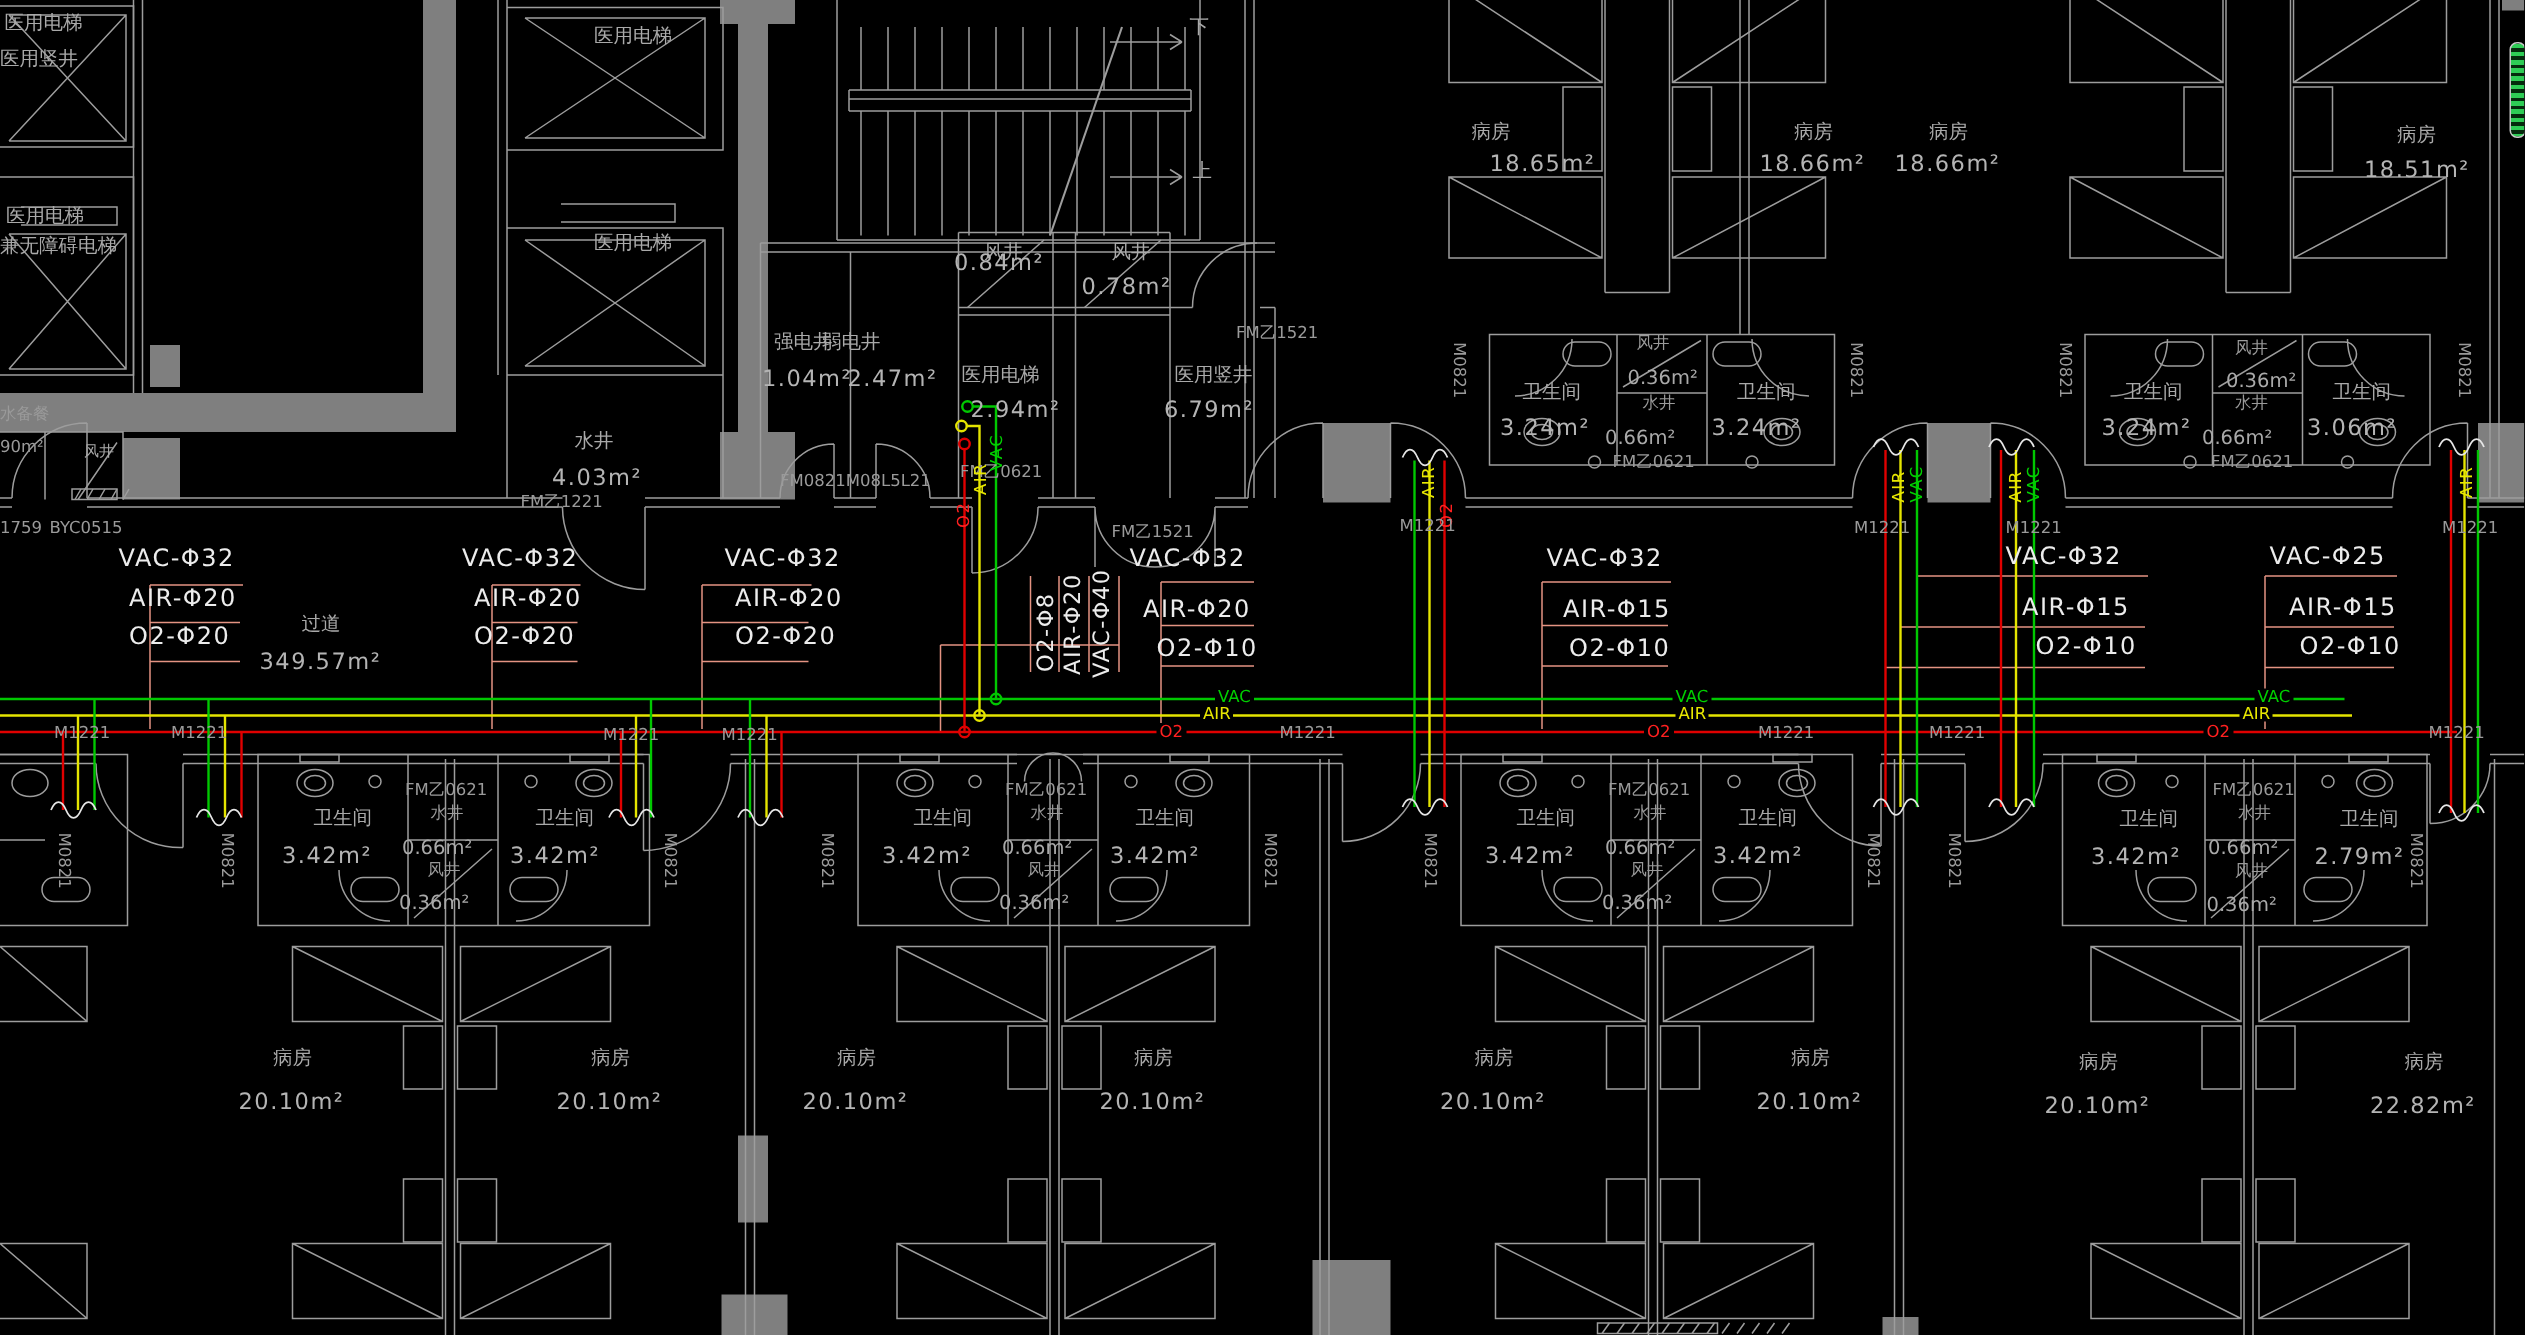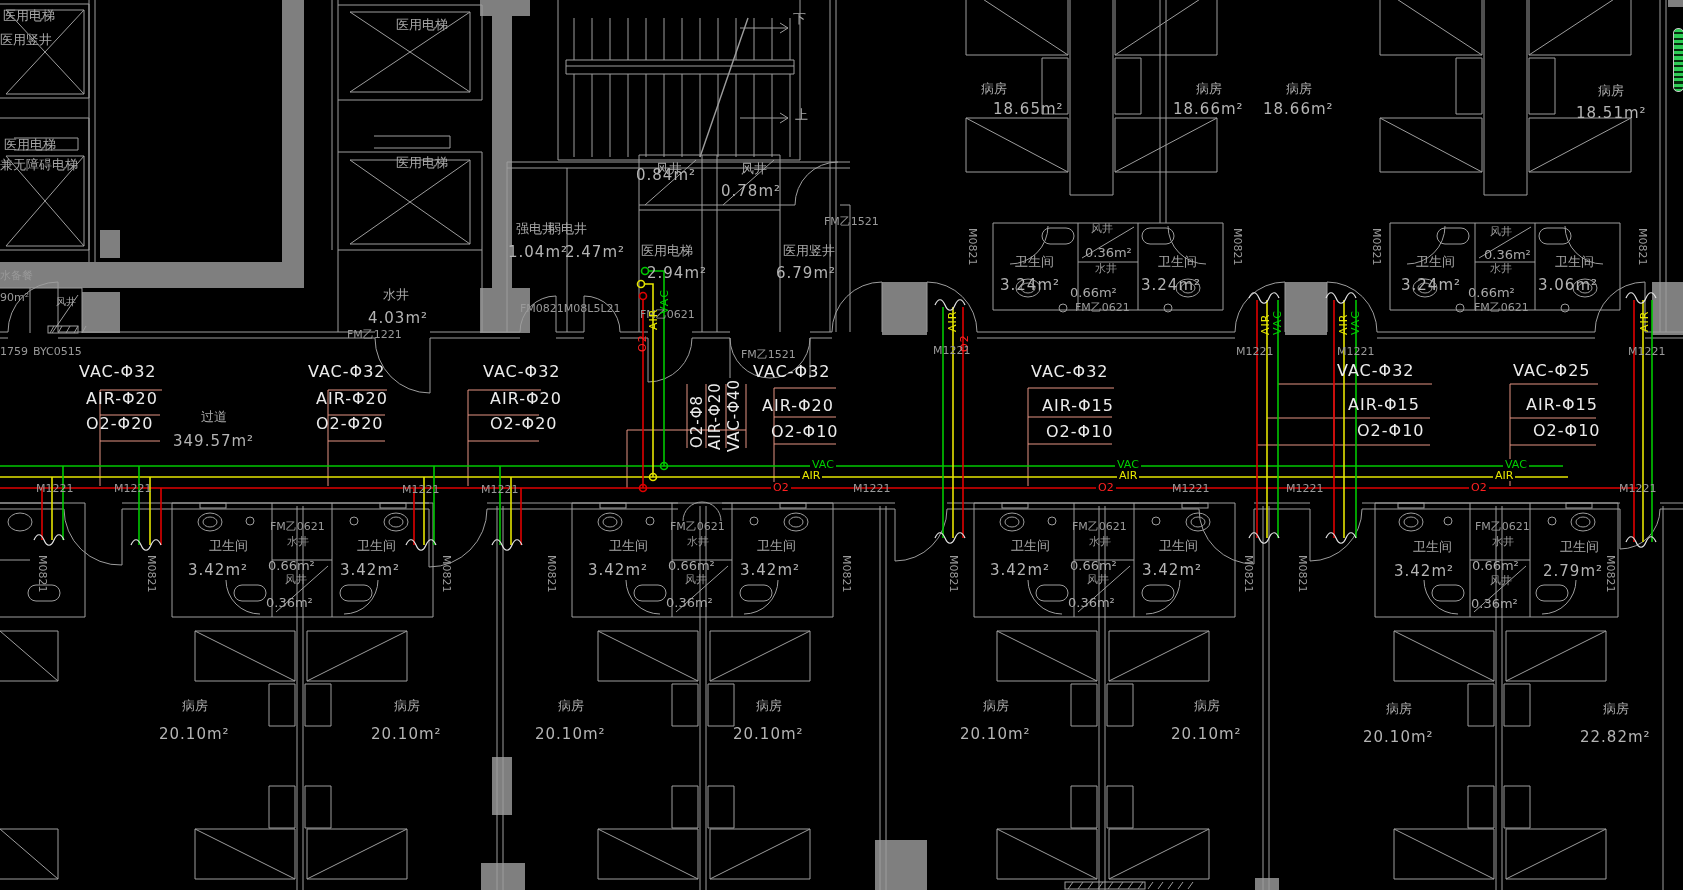--- a/index.html
+++ b/index.html
@@ -315,21 +315,21 @@
 <div class="t" style="left:641px;top:244px">医用电梯</div>
 <div class="t area" style="left:647px;top:266px">2.94m²</div>
 <div class="t" style="left:656px;top:162px">风井</div>
 <div class="t area" style="left:636px;top:168px">0.84m²</div>
 <div class="t" style="left:741px;top:162px">风井</div>
 <div class="t area" style="left:721px;top:184px">0.78m²</div>
 <div class="t" style="left:783px;top:244px">医用竖井</div>
 <div class="t area" style="left:776px;top:266px">6.79m²</div>
 <div class="t tag" style="left:824px;top:216px">FM乙1521</div>
 <div class="t tag" style="left:741px;top:349px">FM乙1521</div>
-<div class="t tag" style="left:520px;top:303px">FM0821M08L5L21</div>
+<div class="t tag" style="left:520px;top:315px">FM0821M08L5L21</div>
 <div class="t tag" style="left:640px;top:309px">FM乙0621</div>
 <div class="t" style="left:793px;top:12px">下</div>
 <div class="t" style="left:795px;top:108px">上</div>
 <div class="t tag" style="left:0px;top:346px">1759</div>
 <div class="t tag" style="left:33px;top:346px">BYC0515</div>
 <div class="t" style="left:201px;top:410px">过道</div>
 <div class="t area" style="left:173px;top:434px">349.57m²</div>
 <div class="t tag" style="left:0px;top:270px">水备餐</div>
 <div class="t tag" style="left:0px;top:292px">90m²</div>
 <div class="t" style="left:56px;top:297px;font-size:10px">风井</div>

